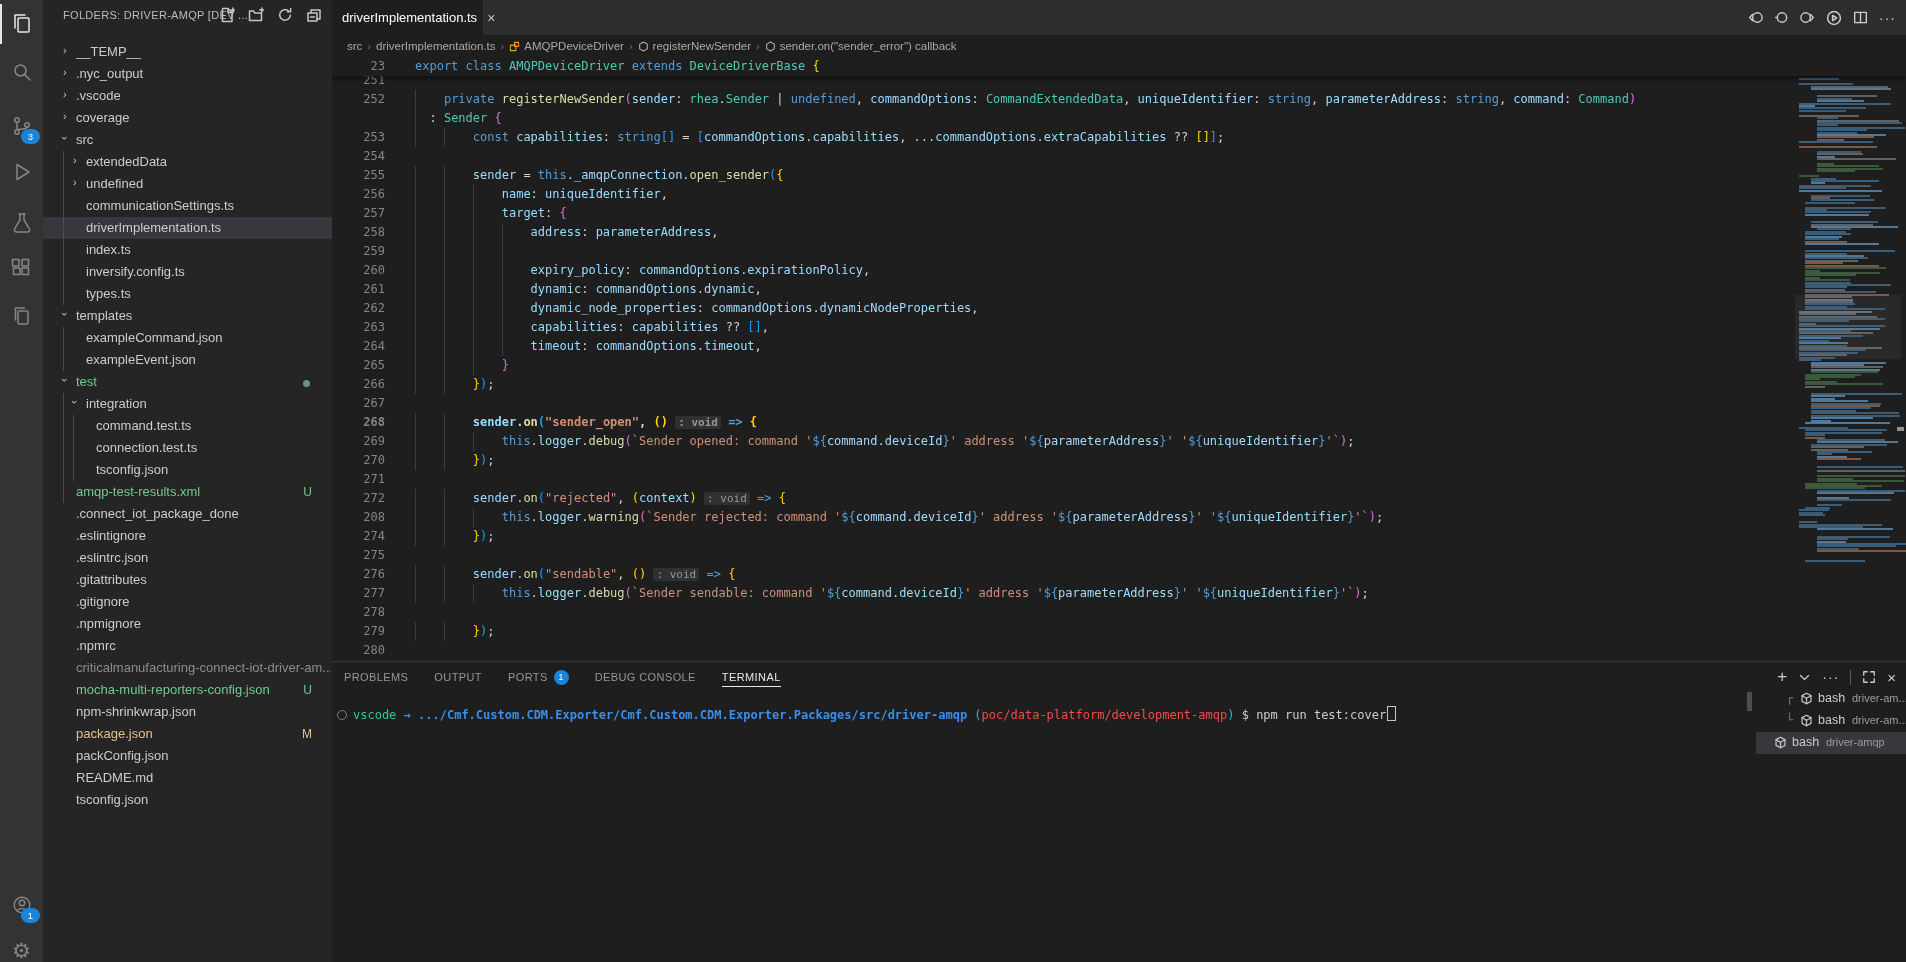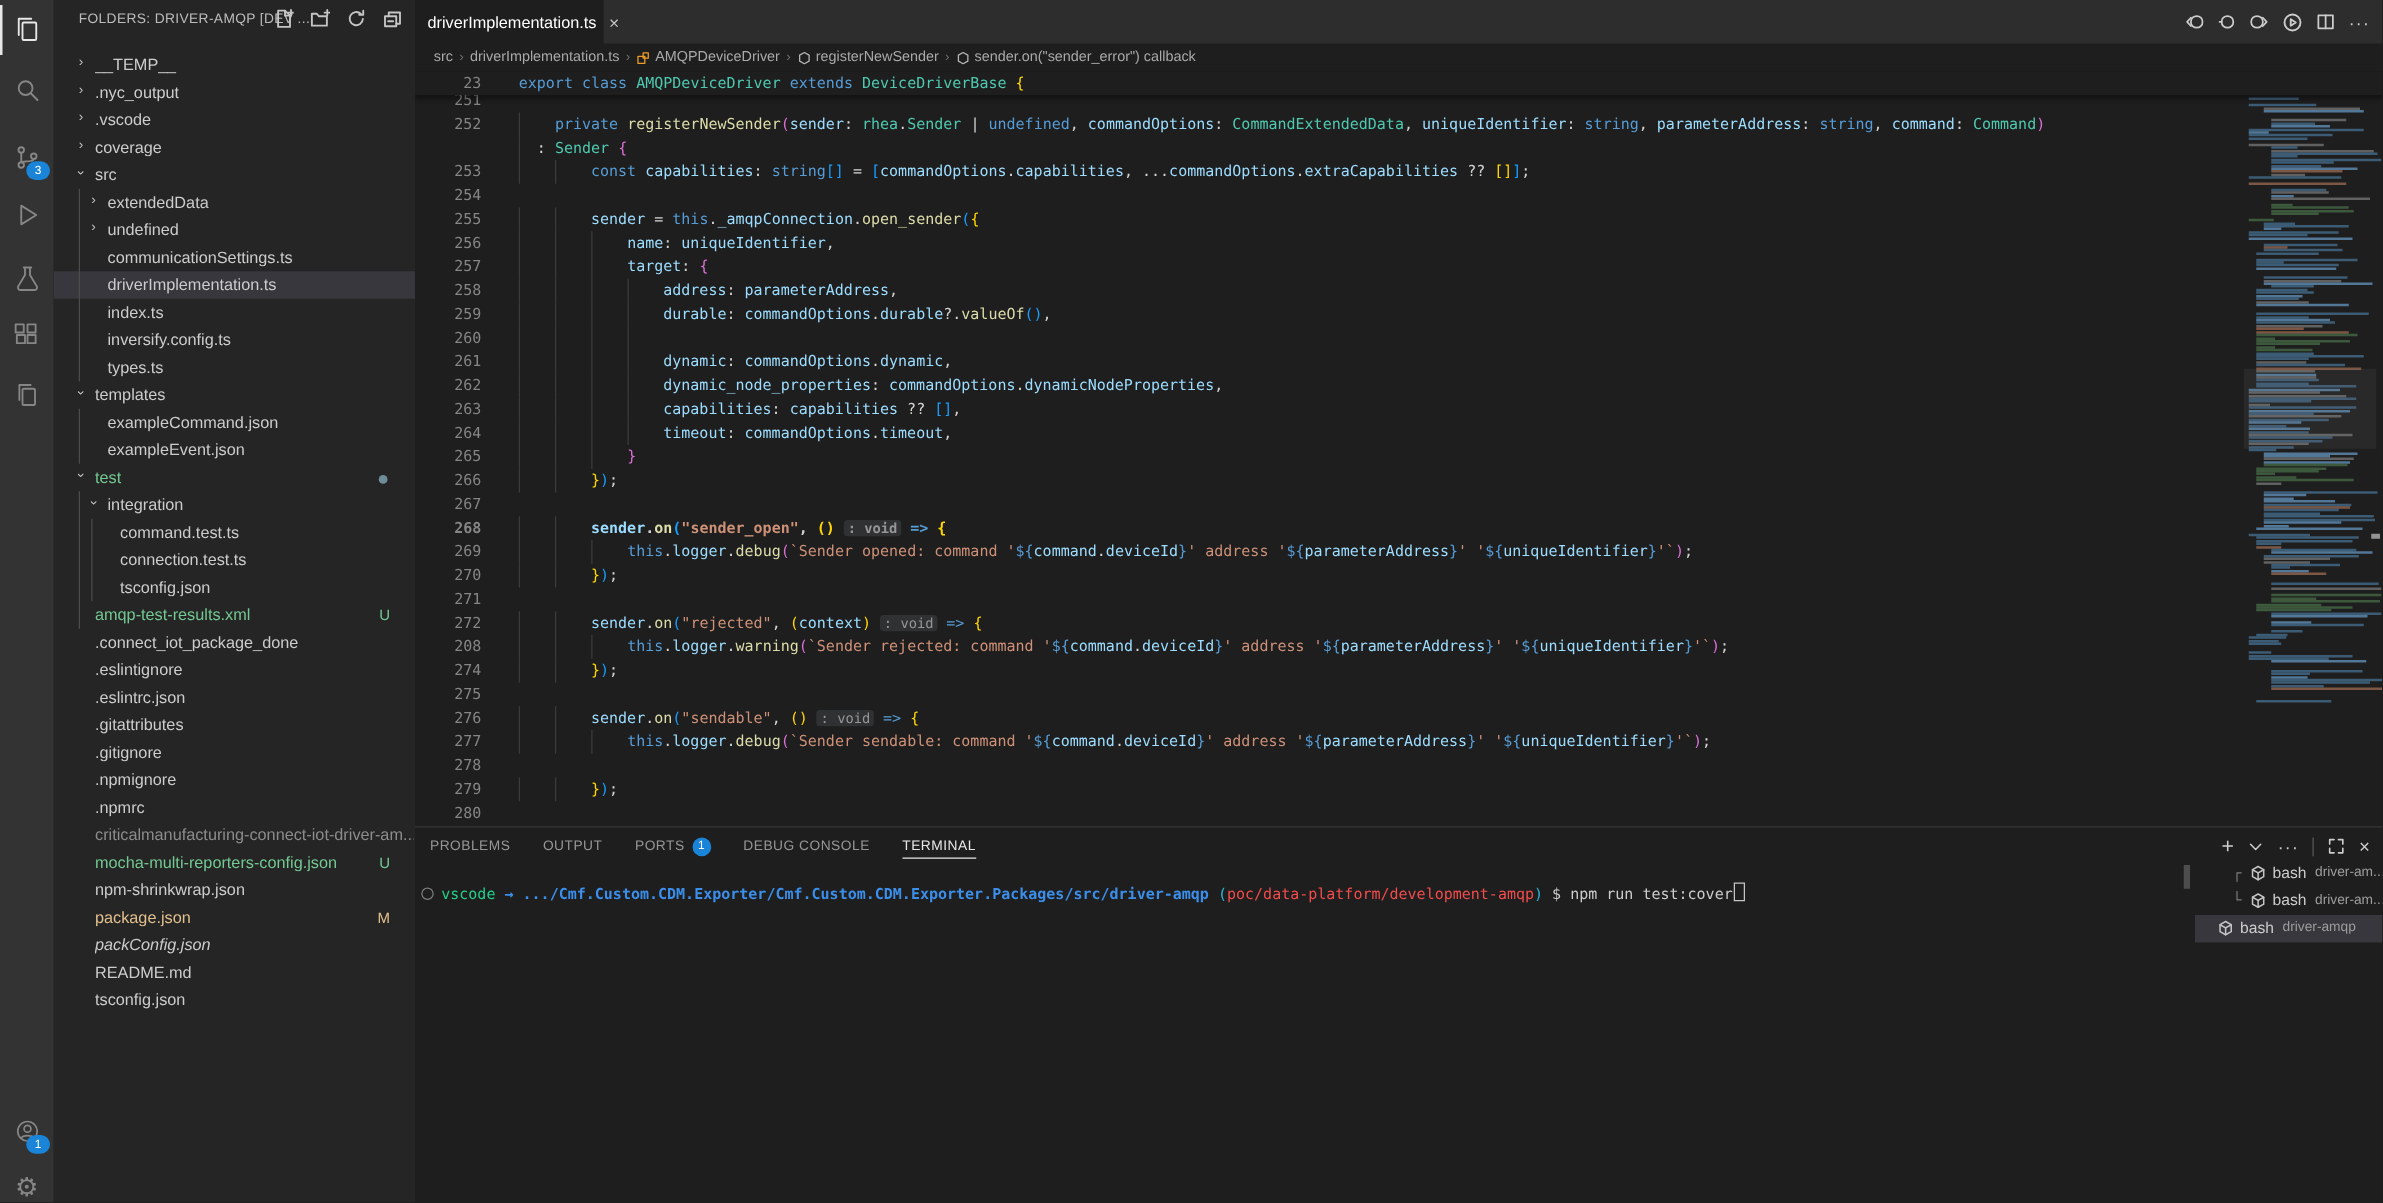--- a/index.html
+++ b/index.html
@@ -311,21 +311,21 @@
         <span class="lbl c-green" style="left: 33px;">mocha-multi-reporters-config.json</span>
         <span class="badge c-green">U</span>
       </div>
       <div class="tree-row" style="top: 701px;">
         <span class="lbl" style="left: 33px;">npm-shrinkwrap.json</span>
       </div>
       <div class="tree-row" style="top: 723px;">
         <span class="lbl c-orange" style="left: 33px;">package.json</span>
         <span class="badge c-orange">M</span>
       </div>
-      <div class="tree-row" style="top: 745px; font-style: italic;">
+      <div class="tree-row" style="top: 745px;">
         <span class="lbl" style="left: 33px;">packConfig.json</span>
       </div>
       <div class="tree-row" style="top: 767px;">
         <span class="lbl" style="left: 33px;">README.md</span>
       </div>
       <div class="tree-row" style="top: 789px;">
         <span class="lbl" style="left: 33px;">tsconfig.json</span>
       </div>
       <div class="tree-guide" style="left: 20px; top: 151px; height: 154px;"></div>
       <div class="tree-guide" style="left: 20px; top: 327px; height: 44px;"></div>
@@ -477,28 +477,28 @@
         <span class="iguide" style="left: 140.76px;"></span>
         <span class="iguide" style="left: 169.64px;"></span>
         <span class="code"><span class="tk-p">                </span><span class="tk-va">address</span><span class="tk-p">: </span><span class="tk-va">parameterAddress</span><span class="tk-p">,</span></span>
       </div>
       <div class="code-row" style="top: 185px;">
         <span class="ln">259</span>
         <span class="iguide" style="left: 83px;"></span>
         <span class="iguide" style="left: 111.88px;"></span>
         <span class="iguide" style="left: 140.76px;"></span>
         <span class="iguide" style="left: 169.64px;"></span>
-        <span class="code"><span class="tk-p">                </span><span class="tk-va">durable</span><span class="tk-p">: </span><span class="tk-va">commandOptions</span><span class="tk-p">.</span><span class="tk-va">durable</span><span class="tk-p">?.</span><span class="tk-fn">valueOf</span><span class="tk-b3">()</span><span class="tk-p">,</span></span>
       </div>
       <div class="code-row" style="top: 204px;">
         <span class="ln">260</span>
         <span class="iguide" style="left: 83px;"></span>
         <span class="iguide" style="left: 111.88px;"></span>
         <span class="iguide" style="left: 140.76px;"></span>
         <span class="iguide" style="left: 169.64px;"></span>
+        <span class="code"><span class="tk-p">                </span><span class="tk-va">expiry_policy</span><span class="tk-p">: </span><span class="tk-va">commandOptions</span><span class="tk-p">.</span><span class="tk-va">expirationPolicy</span><span class="tk-p">,</span></span>
       </div>
       <div class="code-row" style="top: 223px;">
         <span class="ln">261</span>
         <span class="iguide" style="left: 83px;"></span>
         <span class="iguide" style="left: 111.88px;"></span>
         <span class="iguide" style="left: 140.76px;"></span>
         <span class="iguide" style="left: 169.64px;"></span>
         <span class="code"><span class="tk-p">                </span><span class="tk-va">dynamic</span><span class="tk-p">: </span><span class="tk-va">commandOptions</span><span class="tk-p">.</span><span class="tk-va">dynamic</span><span class="tk-p">,</span></span>
       </div>
       <div class="code-row" style="top: 242px;">

